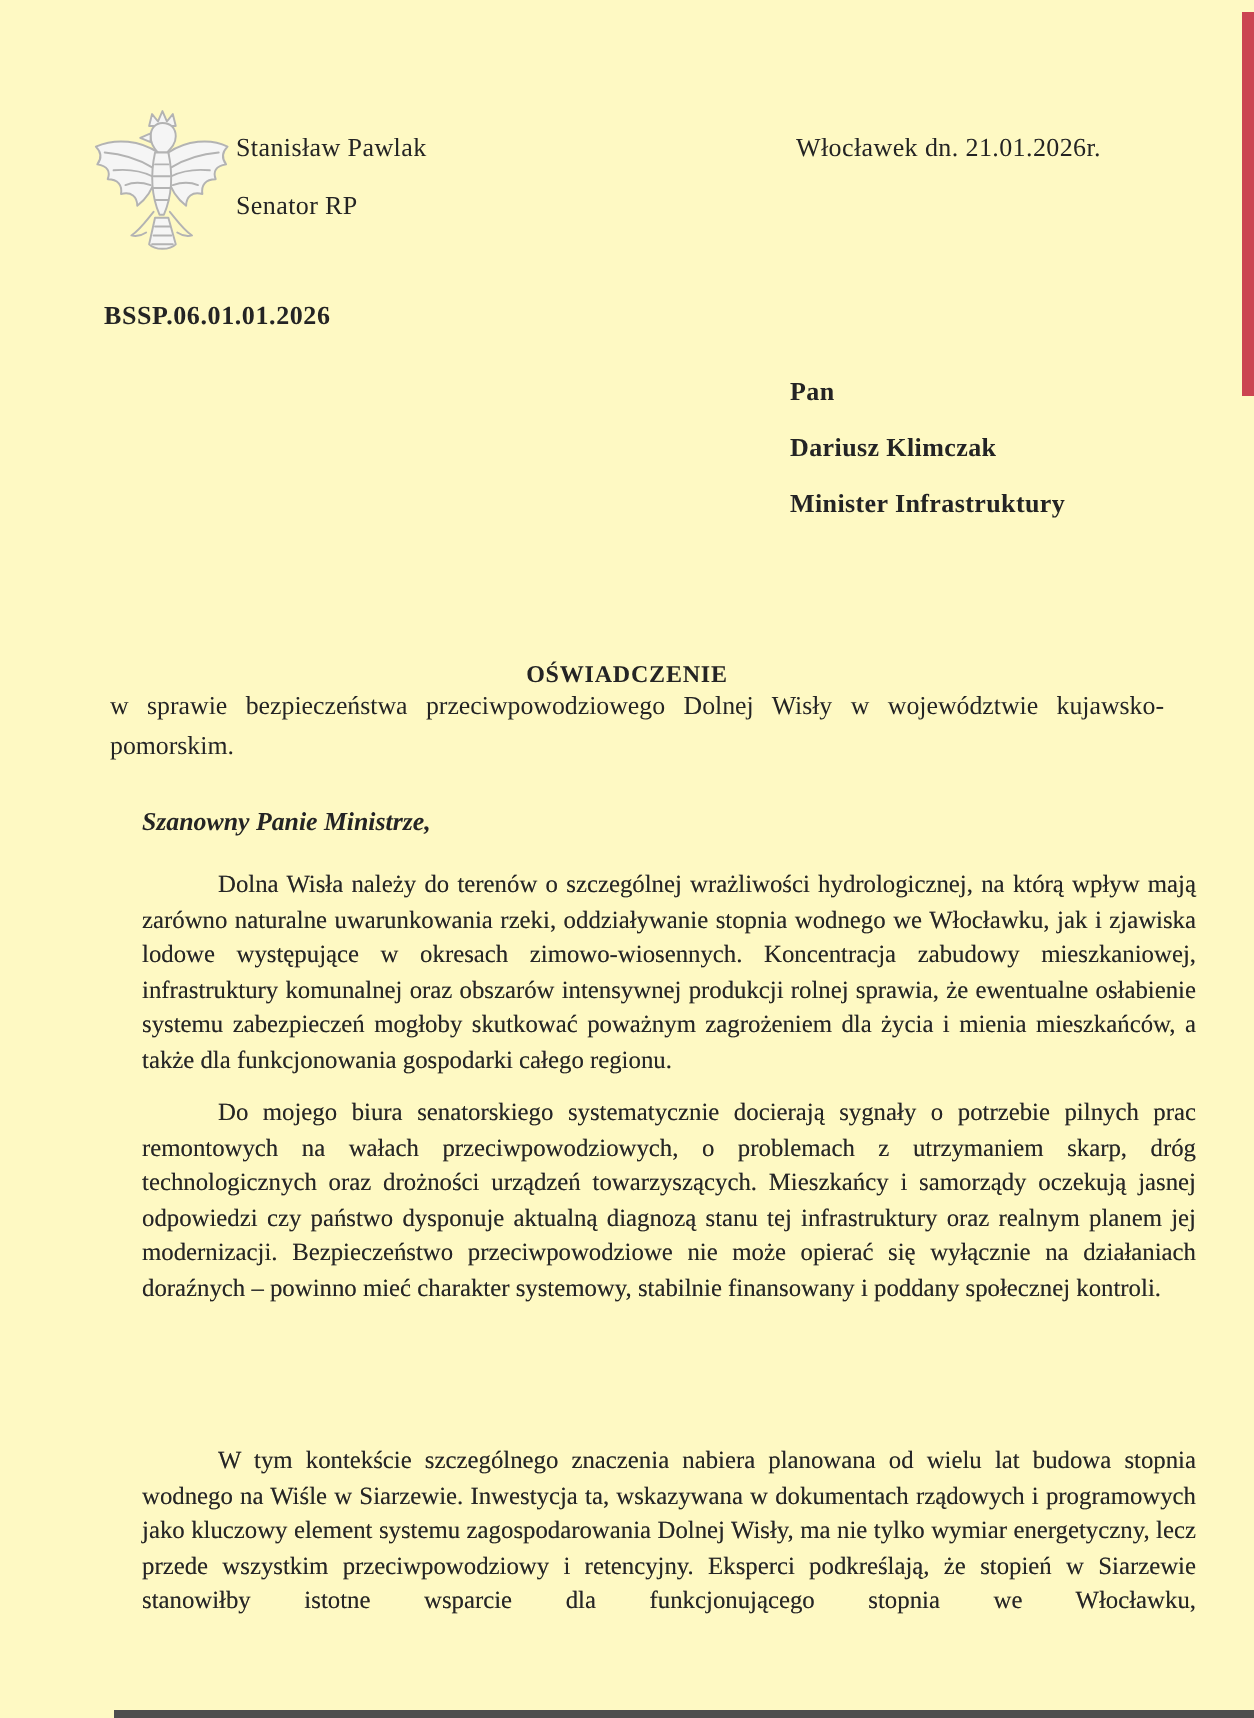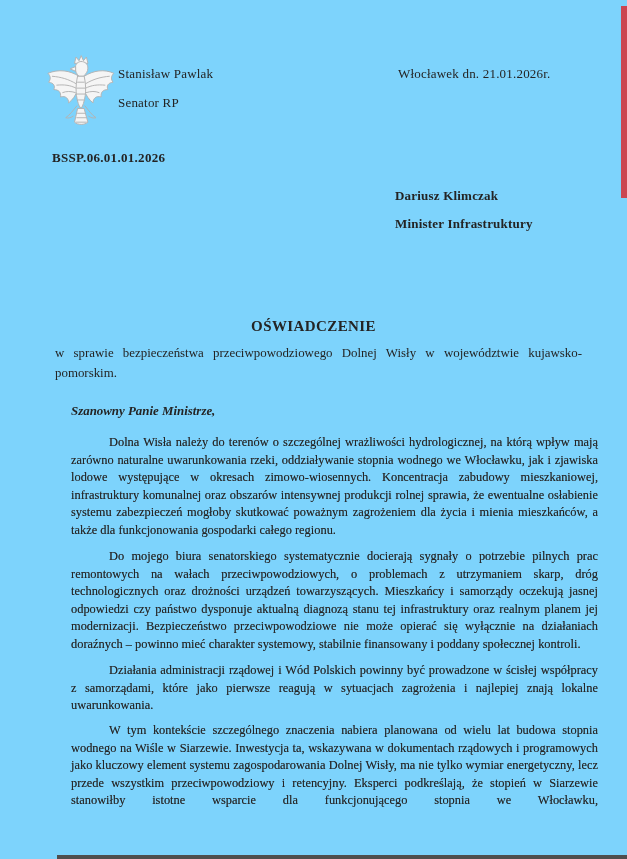--- a/index.html
+++ b/index.html
@@ -4,21 +4,21 @@
 <style>
   html, body {
     margin: 0;
     padding: 0;
     background: #ffffff;
   }
   .page {
     position: relative;
     width: 627px;
     height: 859px;
-    background: #7dd3fc;
+    background: #fef9c3;
     overflow: hidden;
     font-family: "Liberation Serif", serif;
     color: #242424;
   }
   .abs { position: absolute; }
 
   
   .red-bar {
     position: absolute;
     top: 6px;
@@ -50,23 +50,23 @@
 
   .recipient {
     left: 395px; top: 182px;
     font-size: 13px; font-weight: bold;
     line-height: 28px; letter-spacing: .2px;
   }
 
   .doc-title {
     left: 0; right: 0; top: 318px;
     text-align: center;
-    font-size: 15px; font-weight: bold;
+    font-size: 12px; font-weight: bold;
     letter-spacing: .4px;
-    margin: 0;
+    margin: 12px;
   }
   .subject {
     left: 55px; top: 344px; width: 527px;
     font-size: 12.9px; line-height: 19.5px;
     text-align: justify;
     margin: 0;
   }
   .greeting {
     left: 55px; top: 388px;
     font-size: 12.9px; font-weight: bold; font-style: italic;
@@ -121,29 +121,29 @@
       </g>
     </svg>
   </div>
 
   <div class="abs sender-name">Stanisław Pawlak</div>
   <div class="abs sender-title">Senator RP</div>
   <div class="abs dateline">Włocławek dn. 21.01.2026r.</div>
   <div class="abs refnum">BSSP.06.01.01.2026</div>
 
   <div class="abs recipient">
+    <div>Pan</div>
     <div>Dariusz Klimczak</div>
     <div>Minister Infrastruktury</div>
   </div>
 
   <h1 class="abs doc-title">OŚWIADCZENIE</h1>
 
   <p class="abs subject">w sprawie bezpieczeństwa przeciwpowodziowego Dolnej Wisły w województwie kujawsko-pomorskim.</p>
 
   <p class="abs greeting">Szanowny Panie Ministrze,</p>
 
   <p class="abs body-para p1">Dolna Wisła należy do terenów o szczególnej wrażliwości hydrologicznej, na którą wpływ mają zarówno naturalne uwarunkowania rzeki, oddziaływanie stopnia wodnego we Włocławku, jak i zjawiska lodowe występujące w okresach zimowo-wiosennych. Koncentracja zabudowy mieszkaniowej, infrastruktury komunalnej oraz obszarów intensywnej produkcji rolnej sprawia, że ewentualne osłabienie systemu zabezpieczeń mogłoby skutkować poważnym zagrożeniem dla życia i mienia mieszkańców, a także dla funkcjonowania gospodarki całego regionu.</p>
   <p class="abs body-para p2">Do mojego biura senatorskiego systematycznie docierają sygnały o potrzebie pilnych prac remontowych na wałach przeciwpowodziowych, o problemach z utrzymaniem skarp, dróg technologicznych oraz drożności urządzeń towarzyszących. Mieszkańcy i samorządy oczekują jasnej odpowiedzi czy państwo dysponuje aktualną diagnozą stanu tej infrastruktury oraz realnym planem jej modernizacji. Bezpieczeństwo przeciwpowodziowe nie może opierać się wyłącznie na działaniach doraźnych – powinno mieć charakter systemowy, stabilnie finansowany i poddany społecznej kontroli.</p>
-  <p class="abs body-para p3">Działania administracji rządowej i Wód Polskich powinny być prowadzone w ścisłej współpracy z samorządami, które jako pierwsze reagują w sytuacjach zagrożenia i najlepiej znają lokalne uwarunkowania.</p>
   <p class="abs body-para p4">W tym kontekście szczególnego znaczenia nabiera planowana od wielu lat budowa stopnia wodnego na Wiśle w Siarzewie. Inwestycja ta, wskazywana w dokumentach rządowych i programowych jako kluczowy element systemu zagospodarowania Dolnej Wisły, ma nie tylko wymiar energetyczny, lecz przede wszystkim przeciwpowodziowy i retencyjny. Eksperci podkreślają, że stopień w Siarzewie stanowiłby istotne wsparcie dla funkcjonującego stopnia we Włocławku,</p>
 
   <div class="bottom-edge"></div>
 </div>
 
 </body></html>

